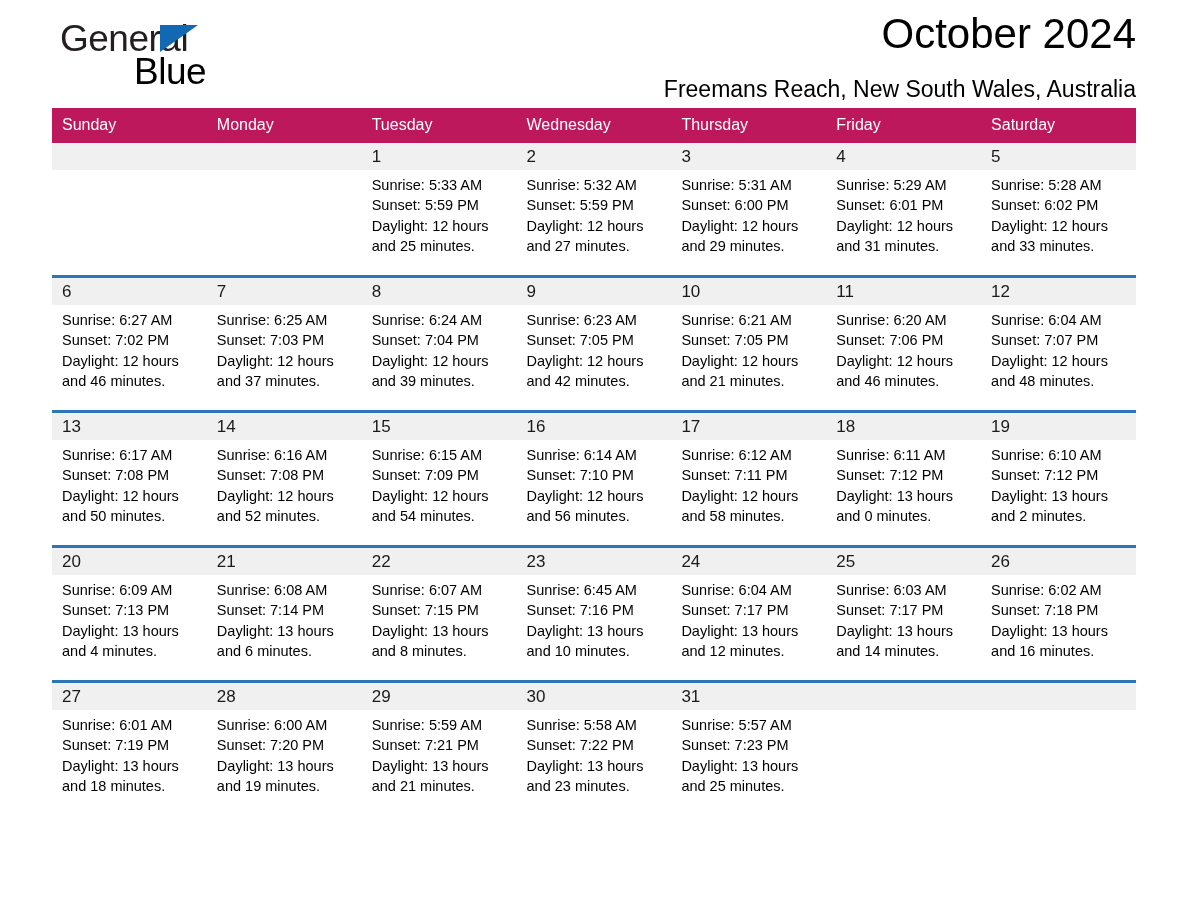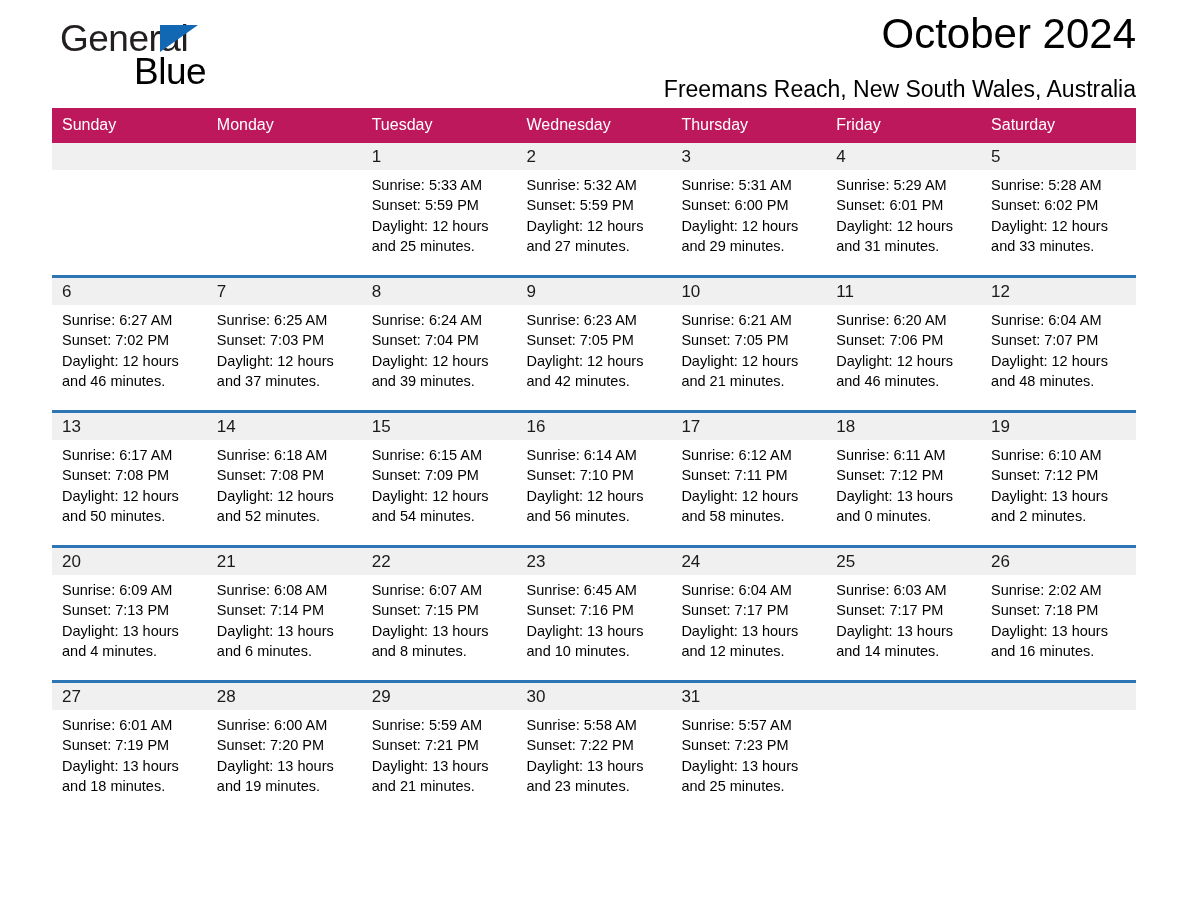--- a/index.html
+++ b/index.html
@@ -323,21 +323,21 @@
                 <div>Sunset: 7:08 PM</div>
                 <div>Daylight: 12 hours</div>
                 <div>and 50 minutes.</div>
               </div>
             </div>
           </td>
           <td>
             <div class="daycell">
               <div class="daynum-band">14</div>
               <div class="day-info">
-                <div>Sunrise: 6:18 AM</div>
+                <div>Sunrise: 6:16 AM</div>
                 <div>Sunset: 7:08 PM</div>
                 <div>Daylight: 12 hours</div>
                 <div>and 52 minutes.</div>
               </div>
             </div>
           </td>
           <td>
             <div class="daycell">
               <div class="daynum-band">15</div>
               <div class="day-info">
@@ -457,21 +457,21 @@
                 <div>Sunset: 7:17 PM</div>
                 <div>Daylight: 13 hours</div>
                 <div>and 14 minutes.</div>
               </div>
             </div>
           </td>
           <td>
             <div class="daycell">
               <div class="daynum-band">26</div>
               <div class="day-info">
-                <div>Sunrise: 2:02 AM</div>
+                <div>Sunrise: 6:02 AM</div>
                 <div>Sunset: 7:18 PM</div>
                 <div>Daylight: 13 hours</div>
                 <div>and 16 minutes.</div>
               </div>
             </div>
           </td>
         </tr>
         <tr class="week-row">
           <td>
             <div class="daycell">

